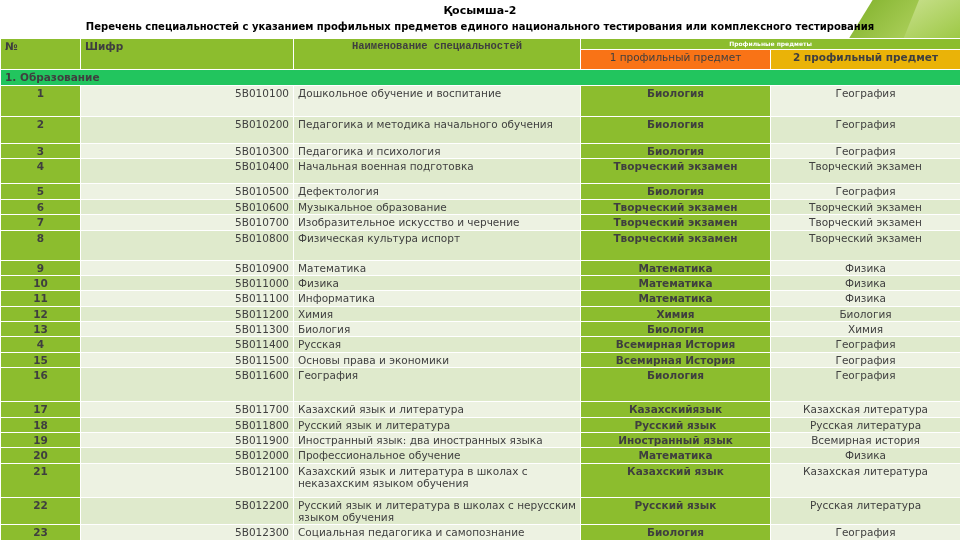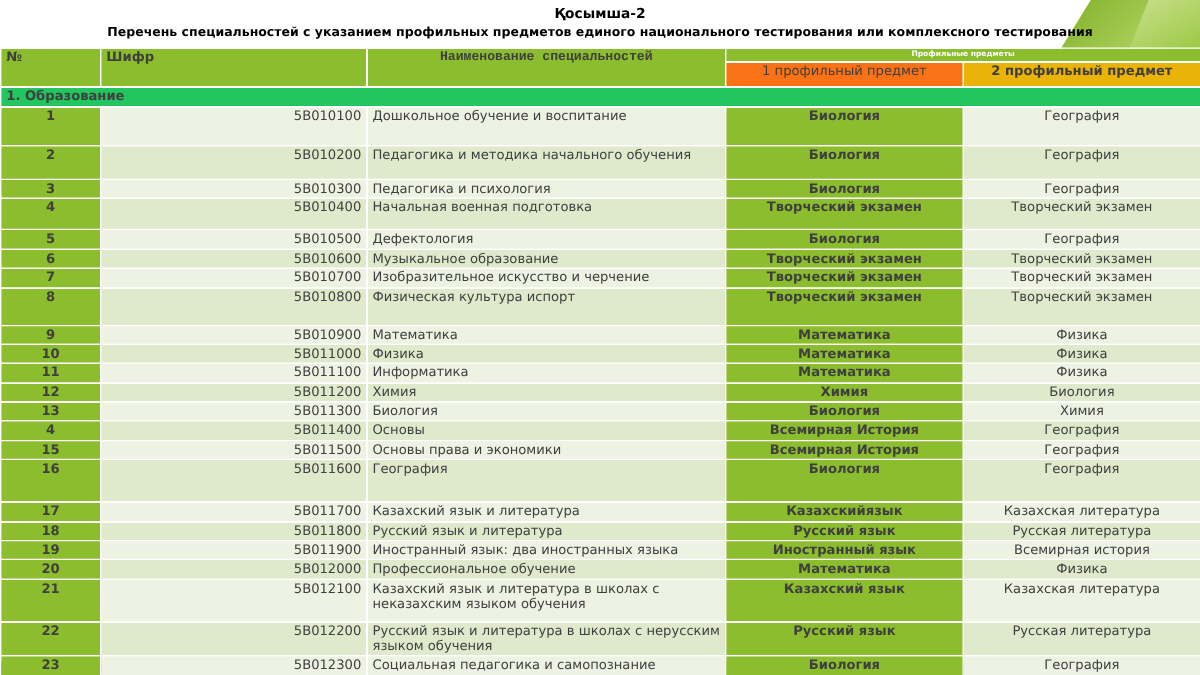--- a/index.html
+++ b/index.html
@@ -186,21 +186,21 @@
           <tr class="stripe-a" style="height: 13px;">
       <td class="num-cell">13</td>
       <td class="code-cell plain">5В011300</td>
       <td class="name-cell plain">Биология</td>
       <td class="s1-cell">Биология</td>
       <td class="s2-cell plain">Химия</td>
     </tr>
           <tr class="stripe-b" style="height: 13px;">
       <td class="num-cell">4</td>
       <td class="code-cell plain">5В011400</td>
-      <td class="name-cell plain">Основы</td>
+      <td class="name-cell plain">Русская</td>
       <td class="s1-cell">Всемирная История</td>
       <td class="s2-cell plain">География</td>
     </tr>
           <tr class="stripe-a" style="height: 13px;">
       <td class="num-cell">15</td>
       <td class="code-cell plain">5В011500</td>
       <td class="name-cell plain">Основы права и экономики</td>
       <td class="s1-cell">Всемирная История</td>
       <td class="s2-cell plain">География</td>
     </tr>

